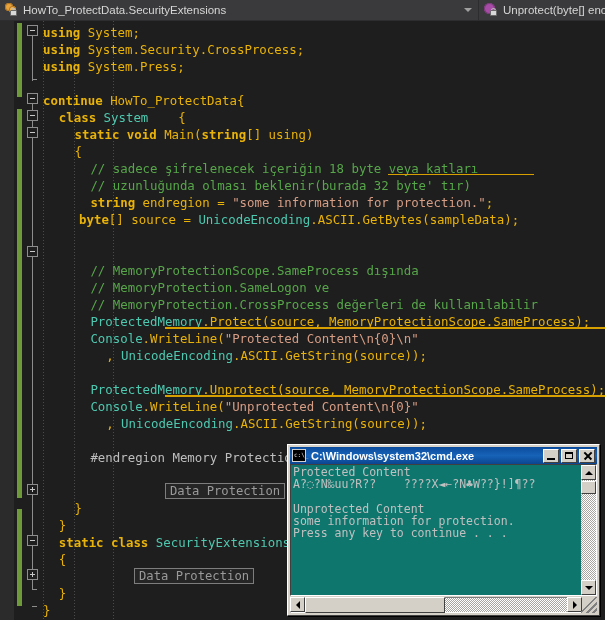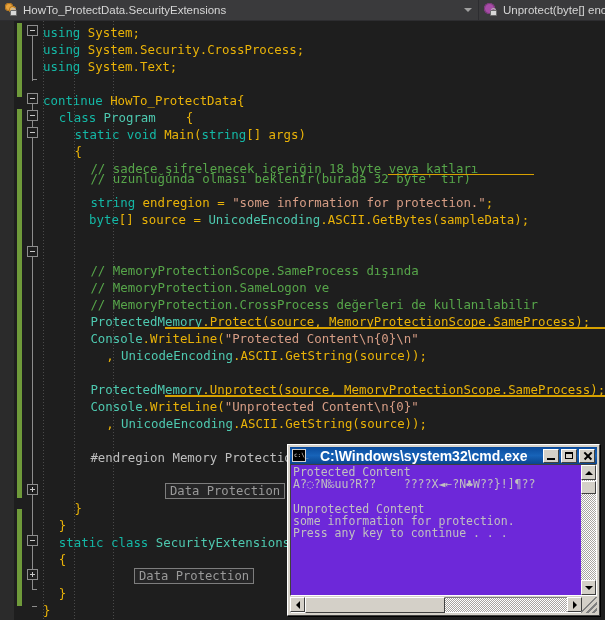--- a/index.html
+++ b/index.html
@@ -164,21 +164,21 @@
   .code-line {
     position: absolute;
     left: 0;
     height: 17px;
     line-height: 17px;
     font-family: "DejaVu Sans Mono", monospace;
     font-size: 12.4px;
     white-space: pre;
     color: #dcdcdc;
   }
-  .kw   { color: #14b8a6; }
+  .kw   { color: #eab308; font-weight: bold; }
   .cmt  { color: #57a64a; }
   .str  { color: #d69d85; }
   .typ  { color: #4ec9b0; }
   .pre  { color: #bebebe; }
   .pln  { color: #eab308; }
 
   .squiggle-underline {
     position: absolute;
     height: 2px;
     background: #d7a000;
@@ -231,23 +231,23 @@
     content: "c:\\_";
     position: absolute; left: 1px; top: -2px;
     color: #d8d8d8;
     font-family: "DejaVu Sans Mono", monospace;
     font-size: 6px;
     line-height: 14px;
   }
   #console-title {
     color: #ffffff;
     font-family: "Liberation Sans", sans-serif;
-    font-size: 14px;
+    font-size: 11px;
     font-weight: bold;
-    margin-left: 14px;
+    margin-left: 5px;
     white-space: nowrap;
     flex: 1 1 auto;
     overflow: hidden;
   }
   .win-btn {
     width: 16px; height: 14px;
     margin-right: 2px;
     background: #d4d0c8;
     border: 1px solid;
     border-color: #ffffff #404040 #404040 #ffffff;
@@ -257,21 +257,21 @@
     font-family: "Liberation Sans", sans-serif;
     font-size: 10px;
     font-weight: bold;
     line-height: 12px;
     text-align: center;
   }
   #console-body {
     position: absolute;
     left: 2px; top: 19px;
     width: 307px; height: 132px;
-    background: #6d28d9;
+    background: #0f766e;
     border: 1px solid;
     border-color: #404040 #ffffff #ffffff #404040;
     overflow: hidden;
   }
   #console-text {
     position: absolute;
     left: 2px; top: 1px;
     width: 280px;
     color: #c0c0c0;
     font-family: "DejaVu Sans Mono", monospace;
@@ -371,30 +371,30 @@
       <div class="outline-box plus" style="top: 463px;"></div>
       <div class="outline-box" style="top: 514px;"></div>
       <div class="outline-box plus" style="top: 548px;"></div>
     </div>
   <div id="code-surface">
       <div class="guide" style="left: 0px;"></div>
       <div class="guide" style="left: 31px;"></div>
       <div class="guide" style="left: 70px;"></div>
       <div class="code-line" style="top: 3px; left: 0px;"><span class="kw">using</span><span class="pln"> System;</span></div>
       <div class="code-line" style="top: 20px; left: 0px;"><span class="kw">using</span><span class="pln"> System.Security.CrossProcess;</span></div>
-      <div class="code-line" style="top: 37px; left: 0px;"><span class="kw">using</span><span class="pln"> System.Text;</span></div>
+      <div class="code-line" style="top: 37px; left: 0px;"><span class="kw">using</span><span class="pln"> System.Press;</span></div>
       <div class="code-line" style="top: 54px; left: 0px;"><span class="pln"></span></div>
       <div class="code-line" style="top: 71px; left: 0px;"><span class="kw">continue</span><span class="pln"> HowTo_ProtectData{</span></div>
-      <div class="code-line" style="top: 88px; left: 15.8px;"><span class="kw">class</span><span class="typ"> Program</span><span class="pln">    {</span></div>
-      <div class="code-line" style="top: 105px; left: 31.6px;"><span class="kw">static</span><span class="kw"> void</span><span class="pln"> Main(</span><span class="kw">string</span><span class="pln">[] args)</span></div>
+      <div class="code-line" style="top: 88px; left: 15.8px;"><span class="kw">class</span><span class="typ"> System</span><span class="pln">    {</span></div>
+      <div class="code-line" style="top: 105px; left: 31.6px;"><span class="kw">static</span><span class="kw"> void</span><span class="pln"> Main(</span><span class="kw">string</span><span class="pln">[] using)</span></div>
       <div class="code-line" style="top: 122px; left: 31.6px;"><span class="pln">{</span></div>
       <div class="code-line" style="top: 139px; left: 47.4px;"><span class="cmt">// sadece şifrelenecek içeriğin 18 byte veya katları </span></div>
-      <div class="code-line" style="top: 149px; left: 47.4px;"><span class="cmt">// uzunluğunda olması beklenir(burada 32 byte' tır)</span></div>
+      <div class="code-line" style="top: 156px; left: 47.4px;"><span class="cmt">// uzunluğunda olması beklenir(burada 32 byte' tır)</span></div>
       <div class="code-line" style="top: 173px; left: 47.4px;"><span class="kw">string</span><span class="pln"> endregion = </span><span class="str">"some information for protection."</span><span class="pln">;</span></div>
-      <div class="code-line" style="top: 190px; left: 46px;"><span class="kw">byte</span><span class="pln">[] source = </span><span class="typ">UnicodeEncoding</span><span class="pln">.ASCII.GetBytes(sampleData);</span></div>
+      <div class="code-line" style="top: 190px; left: 36px;"><span class="kw">byte</span><span class="pln">[] source = </span><span class="typ">UnicodeEncoding</span><span class="pln">.ASCII.GetBytes(sampleData);</span></div>
       <div class="code-line" style="top: 207px; left: 0px;"><span class="pln"></span></div>
       <div class="code-line" style="top: 258px; left: 47.4px;"><span class="cmt">// MemoryProtection.SameLogon ve</span></div>
       <div class="code-line" style="top: 241px; left: 47.4px;"><span class="cmt">// MemoryProtectionScope.SameProcess dışında</span></div>
       <div class="code-line" style="top: 292px; left: 47.4px;"><span class="typ">ProtectedMemory</span><span class="pln">.Protect(source, MemoryProtectionScope.SameProcess);</span></div>
       <div class="code-line" style="top: 275px; left: 47.4px;"><span class="cmt">// MemoryProtection.CrossProcess değerleri de kullanılabilir</span></div>
       <div class="code-line" style="top: 309px; left: 47.4px;"><span class="typ">Console</span><span class="pln">.WriteLine(</span><span class="str">"Protected Content\n{0}\n"</span></div>
       <div class="code-line" style="top: 326px; left: 63.2px;"><span class="pln">, </span><span class="typ">UnicodeEncoding</span><span class="pln">.ASCII.GetString(source));</span></div>
       <div class="code-line" style="top: 343px; left: 0px;"><span class="pln"></span></div>
       <div class="code-line" style="top: 360px; left: 47.4px;"><span class="typ">ProtectedMemory</span><span class="pln">.Unprotect(source, MemoryProtectionScope.SameProcess);</span></div>
       <div class="code-line" style="top: 377px; left: 47.4px;"><span class="typ">Console</span><span class="pln">.WriteLine(</span><span class="str">"Unprotected Content\n{0}"</span></div>

